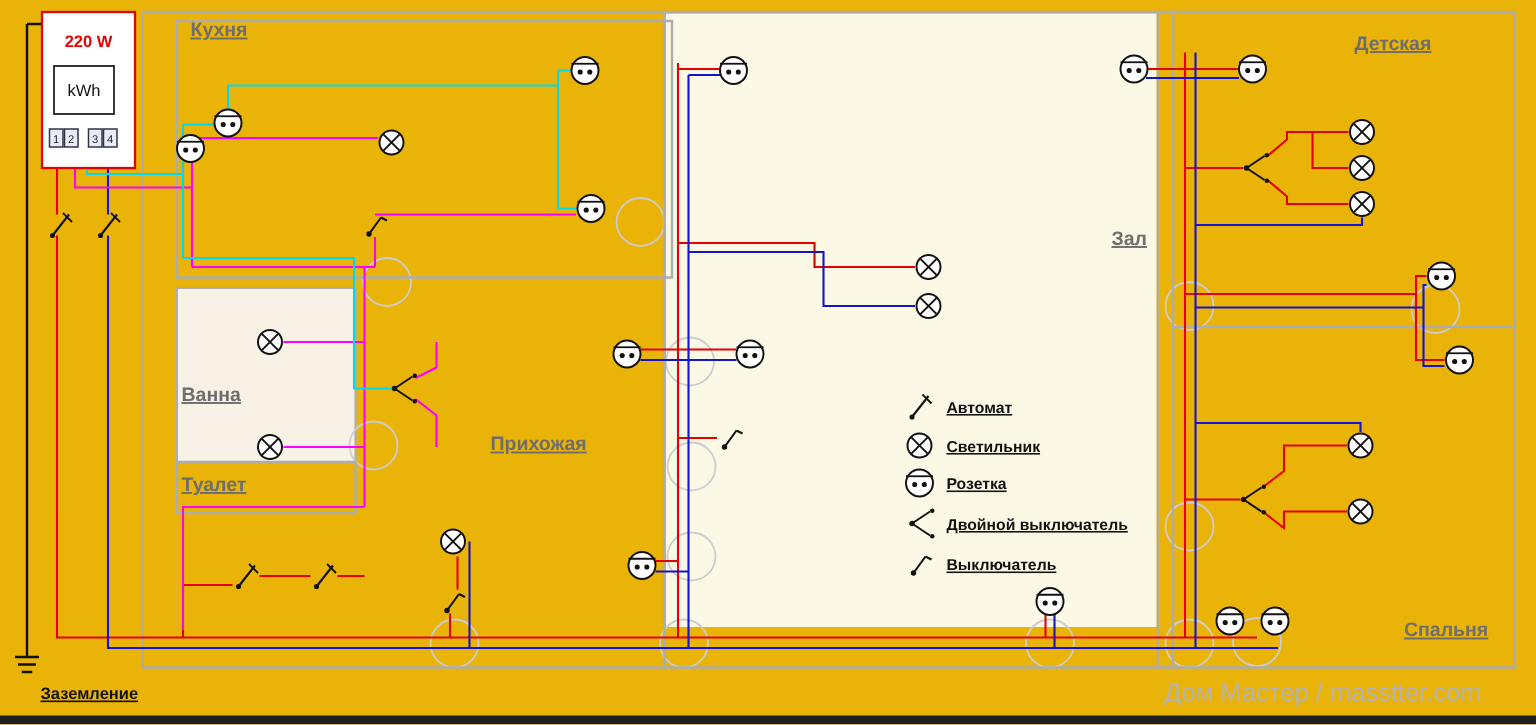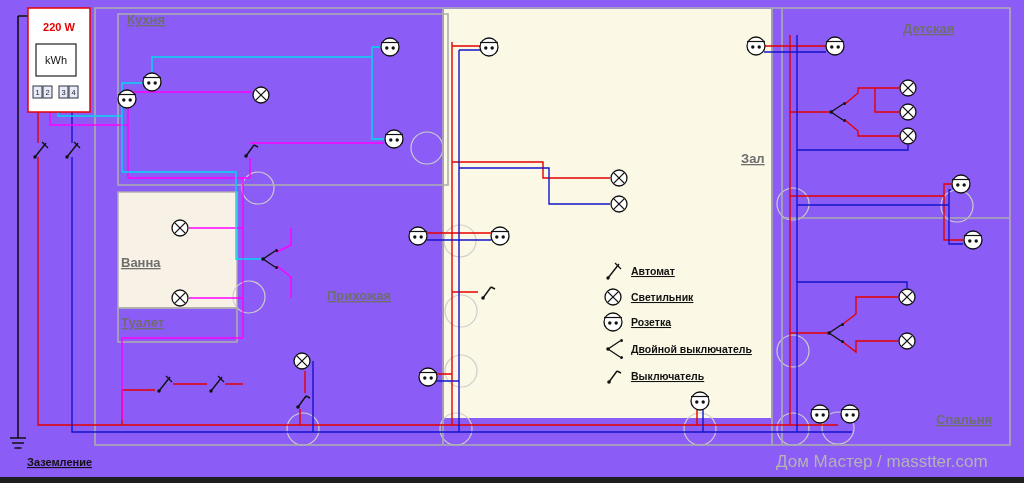--- a/index.html
+++ b/index.html
@@ -1,21 +1,21 @@
 <!DOCTYPE html>
 <html><head>
 <meta charset="utf-8">
 <style>
   * { box-sizing: border-box; }
   body { margin: 0; background: #ffffff; }
   .stage {
     position: relative;
     width: 1024px;
     height: 483px;
-    background: #8b5cf6;
+    background: #eab308;
     font-family: "Liberation Sans", sans-serif;
     overflow: hidden;
   }
   svg text { font-family: "Liberation Sans", sans-serif; }
   .room-label   { font-size: 13px; font-weight: bold; fill: #6e6e6e; text-decoration: underline; }
   .legend-label { font-size: 10.5px; font-weight: bold; fill: #111; text-decoration: underline; }
   .panel-voltage{ font-size: 11px; font-weight: bold; fill: #e60000; }
   .meter-label  { font-size: 11px; fill: #111; }
   .terminal-num { font-size: 7.5px; fill: #223; }
   .ground-label { font-size: 11px; font-weight: bold; fill: #111; text-decoration: underline; }

